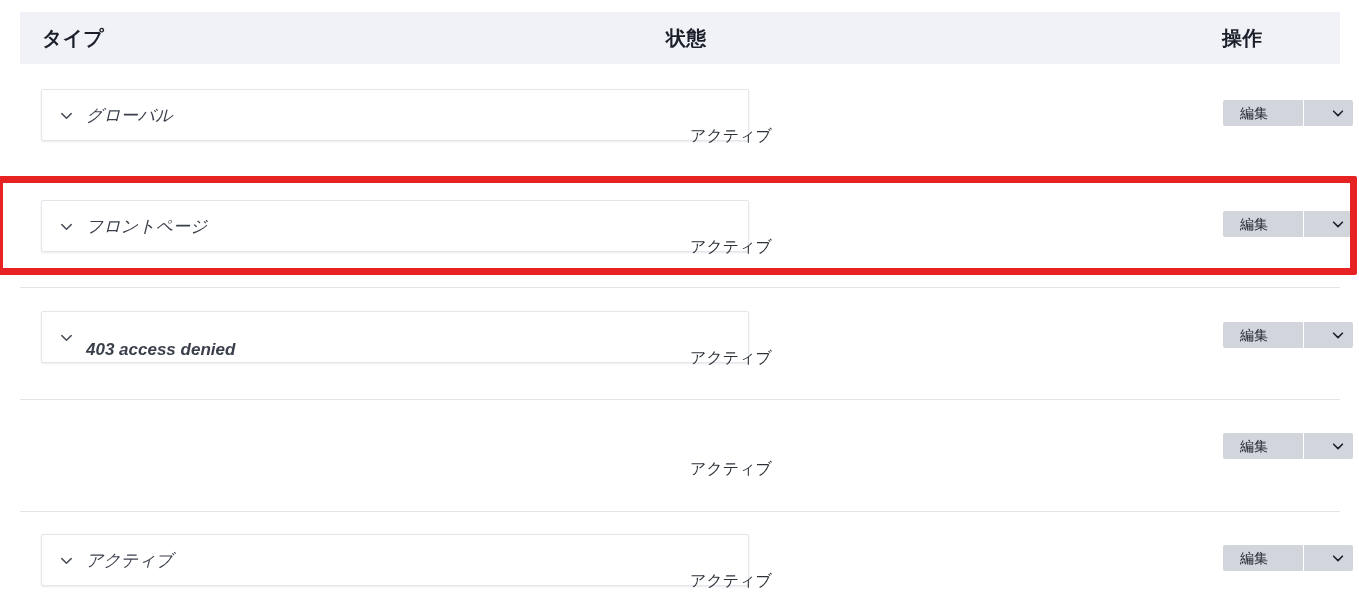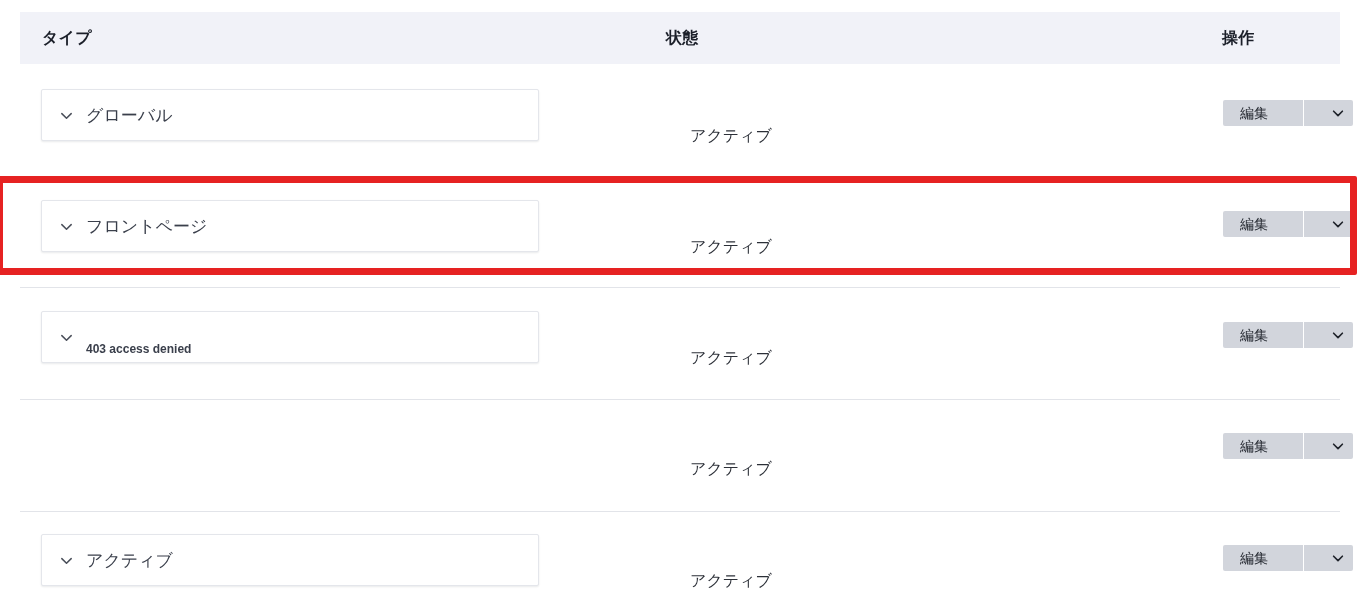--- a/index.html
+++ b/index.html
@@ -23,21 +23,21 @@
     position: absolute;
     left: 20px;
     top: 12px;
     width: 1320px;
     height: 52px;
     background: #f1f2f8;
     display: flex;
     align-items: center;
   }
   .th {
-    font-size: 16px;
+    font-size: 20px;
     font-weight: 700;
     color: #1b1f29;
     letter-spacing: 0.2px;
     line-height: 1;
   }
   .th-type   { position: absolute; left: 22px; }
   .th-state  { position: absolute; left: 646px; }
   .th-action { position: absolute; left: 1202px; }
 
   
@@ -50,48 +50,49 @@
   .row-inner {
     position: relative;
     width: 100%;
     height: 100%;
   }
 
   .type-card {
     position: absolute;
     left: 41px;
     top: 22px;
-    width: 498px;
+    width: 708px;
     height: 52px;
     background: #ffffff;
     border: 1px solid #e4e6eb;
     border-radius: 2px;
     box-shadow: 0 1px 2px rgba(16, 22, 38, 0.09);
     display: flex;
     align-items: center;
     padding-left: 17px;
     cursor: pointer;
+    font-style: italic;
   }
   .chev {
     width: 15px;
     height: 15px;
     flex: 0 0 auto;
     display: block;
     margin-right: 12px;
   }
   .chev svg { display: block; }
   .type-label {
     font-size: 17px;
     color: #3a3f4b;
     line-height: 1;
     white-space: nowrap;
   }
   .type-label.bold {
     font-weight: 700;
-    font-size: 12px;
+    font-size: 17px;
     color: #3a3f4b;
     margin-top: 24px;
   }
 
   .state-cell {
     position: absolute;
     left: 690px;
     top: 38px;
     font-size: 16px;
     color: #2c3038;

